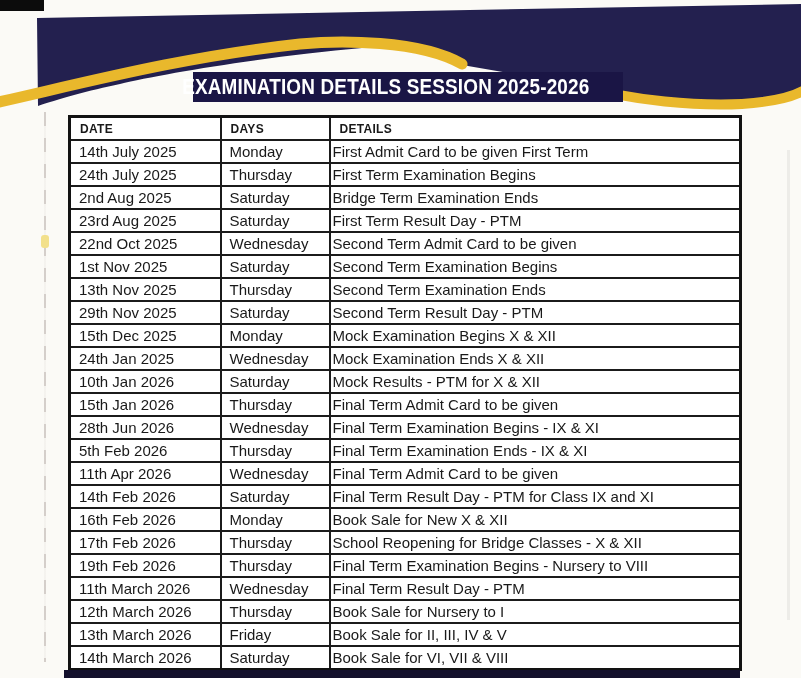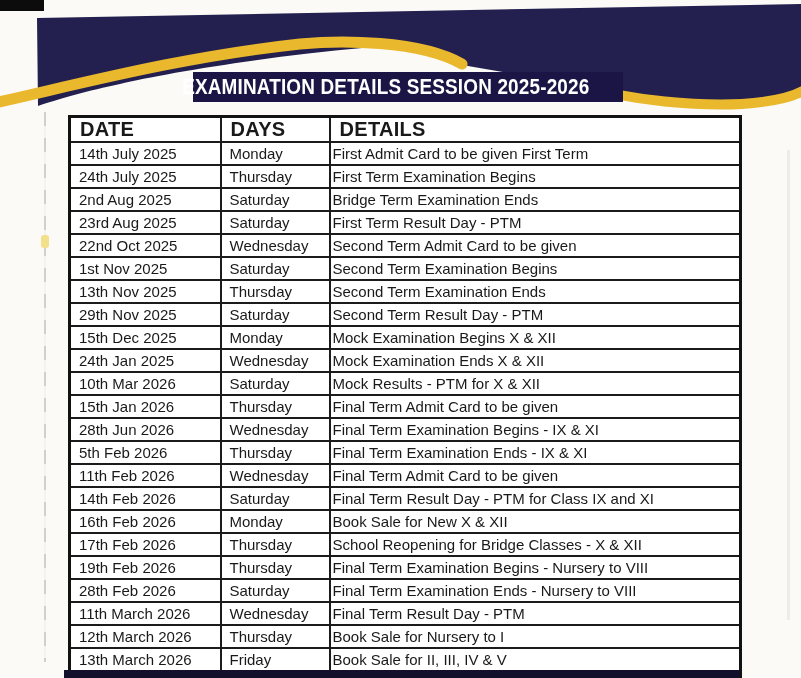--- a/index.html
+++ b/index.html
@@ -23,21 +23,21 @@
     border-collapse:collapse;table-layout:fixed;background:#ffffff;
     border:3px solid #121212;
   }
   table.sched th, table.sched td{
     border:2px solid #1b1b1b;
     height:21px;padding:0 2px 0 8px;
     white-space:nowrap;overflow:hidden;
     text-align:left;vertical-align:middle;
     color:#191919;
   }
-  table.sched th{font-size:20px;font-weight:700;letter-spacing:.3px;padding-left:9px;}
+  table.sched th{font-size:12px;font-weight:700;letter-spacing:.3px;padding-left:9px;}
   table.sched td{font-size:15px;}
   table.sched td.c-details{padding-left:2px;}
   .fold-line{
     position:absolute;left:44px;top:112px;width:2px;height:550px;
     background:repeating-linear-gradient(to bottom,
       rgba(95,75,70,.45) 0 14px, rgba(95,75,70,.08) 14px 26px);
     opacity:.55;
   }
   .speck{
     position:absolute;left:41px;top:235px;width:8px;height:13px;
@@ -146,21 +146,21 @@
       <td class="c-details">Mock Examination Begins X &amp; XII</td>
     </tr>
 
     <tr>
       <td class="c-date">24th Jan 2025</td>
       <td class="c-day">Wednesday</td>
       <td class="c-details">Mock Examination Ends X &amp; XII</td>
     </tr>
 
     <tr>
-      <td class="c-date">10th Mar 2026</td>
+      <td class="c-date">10th Jan 2026</td>
       <td class="c-day">Saturday</td>
       <td class="c-details">Mock Results - PTM for X &amp; XII</td>
     </tr>
 
     <tr>
       <td class="c-date">15th Jan 2026</td>
       <td class="c-day">Thursday</td>
       <td class="c-details">Final Term Admit Card to be given</td>
     </tr>
 
@@ -170,21 +170,21 @@
       <td class="c-details">Final Term Examination Begins - IX &amp; XI</td>
     </tr>
 
     <tr>
       <td class="c-date">5th Feb 2026</td>
       <td class="c-day">Thursday</td>
       <td class="c-details">Final Term Examination Ends - IX &amp; XI</td>
     </tr>
 
     <tr>
-      <td class="c-date">11th Feb 2026</td>
+      <td class="c-date">11th Apr 2026</td>
       <td class="c-day">Wednesday</td>
       <td class="c-details">Final Term Admit Card to be given</td>
     </tr>
 
     <tr>
       <td class="c-date">14th Feb 2026</td>
       <td class="c-day">Saturday</td>
       <td class="c-details">Final Term Result Day - PTM for Class IX and XI</td>
     </tr>
 
@@ -199,25 +199,20 @@
       <td class="c-day">Thursday</td>
       <td class="c-details">School Reopening for Bridge Classes - X &amp; XII</td>
     </tr>
 
     <tr>
       <td class="c-date">19th Feb 2026</td>
       <td class="c-day">Thursday</td>
       <td class="c-details">Final Term Examination Begins - Nursery to VIII</td>
     </tr>
 
-    <tr>
-      <td class="c-date">28th Feb 2026</td>
-      <td class="c-day">Saturday</td>
-      <td class="c-details">Final Term Examination Ends - Nursery to VIII</td>
-    </tr>
 
     <tr>
       <td class="c-date">11th March 2026</td>
       <td class="c-day">Wednesday</td>
       <td class="c-details">Final Term Result Day - PTM</td>
     </tr>
 
     <tr>
       <td class="c-date">12th March 2026</td>
       <td class="c-day">Thursday</td>

